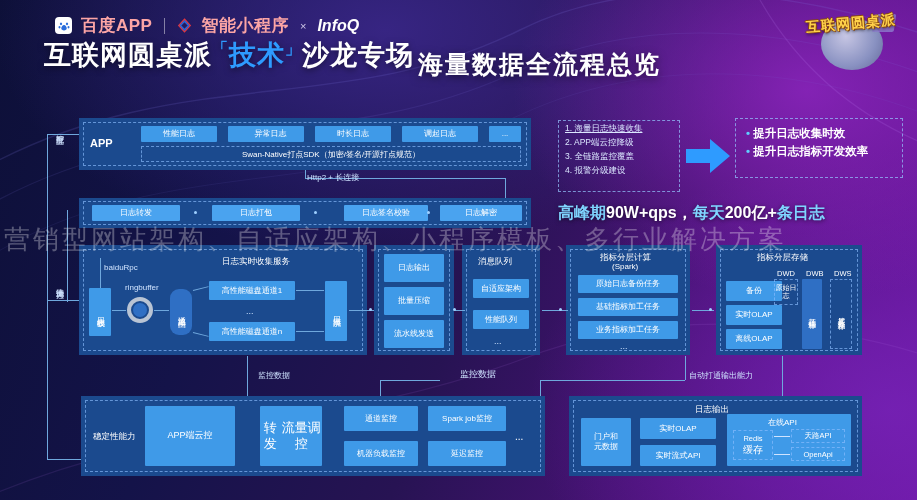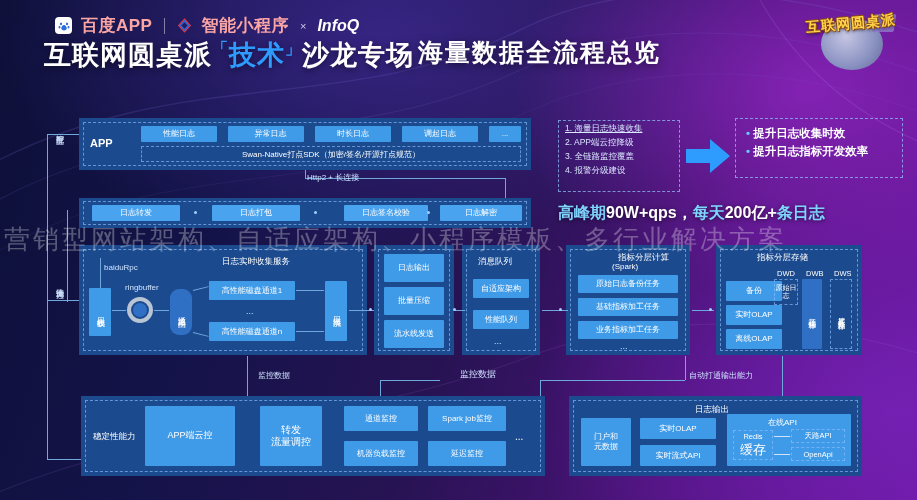--- a/index.html
+++ b/index.html
@@ -26,21 +26,21 @@
   .bd-badge svg{width:12px;height:12px}
   .bd-txt{ color:#fca5a5; font-size:17px; font-weight:bold; letter-spacing:.5px;}
   .vline{ width:1px;height:16px;background:rgba(255,255,255,.45); margin:0 3px;}
   .xp{ color:#cfc7e8; font-size:11px; margin:0 2px;}
   .infoq{ color:#fff; font-size:16px; font-weight:bold; font-style:italic;}
   .mini-logo{width:15px;height:15px}
   .bigtitle{ position:absolute; left:44px; top:37px; font-size:27px; font-weight:bold; color:#fff;
      letter-spacing:1px; white-space:nowrap; text-shadow:0 2px 6px rgba(0,0,0,.5);}
   .bigtitle .hl{ color:#2e9bff; }
   .bigtitle .brk{ color:#2e9bff; font-size:16px; vertical-align:super;}
-  .maintitle{ position:absolute; left:418px; top:36px; font-size:25px; font-weight:bold; color:#fff;
+  .maintitle{ position:absolute; left:418px; top:48px; font-size:25px; font-weight:bold; color:#fff;
      letter-spacing:2px; white-space:nowrap; text-shadow:0 2px 8px rgba(0,0,0,.55);}
   .corner-badge{ position:absolute; right:14px; top:8px; width:104px; height:70px;}
   .cb-disc{position:absolute; left:22px; top:10px; width:62px;height:52px;border-radius:50%;
      background:radial-gradient(circle at 40% 35%, #cfd8ea, #8b9ec4 60%, #5f6f96);opacity:.9;}
   .cb-tab{position:absolute;left:74px;top:6px;width:22px;height:18px;background:#8f7fd0;transform:skewX(-8deg);opacity:.8;border-radius:2px;}
   .cb-txt{position:absolute;left:0;top:8px;width:104px;text-align:center;font-size:14px;font-weight:bold;
      color:#ffd24a; line-height:1.05; letter-spacing:1px;
      text-shadow:1px 1px 0 #8a4a10, -1px 0 0 #8a4a10, 0 -1px 0 #8a4a10, 0 2px 3px rgba(0,0,0,.6);
      transform:rotate(-5deg);}
 
@@ -199,21 +199,21 @@
 <div class="dash-panel" style="left:466px;top:249px;width:70px;height:102px;"></div>
 <div class="lbl w" style="left:478px;top:256px;font-size:8.5px;">消息队列</div>
 <div class="blk" style="left:473px;top:279px;width:56px;height:19px;">自适应架构</div>
 <div class="blk" style="left:473px;top:310px;width:56px;height:19px;">性能队列</div>
 <div class="lbl" style="left:494px;top:336px;font-size:9px;">...</div>
 <div class="line hline" style="left:455px;top:310px;width:10px;"></div>
 <div class="dot" style="left:453px;top:308px;"></div>
 
 <div class="solid-panel" style="left:566px;top:245px;width:124px;height:110px;"></div>
 <div class="dash-panel" style="left:570px;top:249px;width:116px;height:102px;"></div>
-<div class="lbl w" style="left:618px;top:252px;font-size:8.5px;text-align:center;">指标分层计算</div>
+<div class="lbl w" style="left:600px;top:252px;font-size:8.5px;text-align:center;">指标分层计算</div>
 <div class="lbl w" style="left:612px;top:262px;font-size:8px;">(Spark)</div>
 <div class="blk" style="left:578px;top:275px;width:100px;height:18px;">原始日志备份任务</div>
 <div class="blk" style="left:578px;top:298px;width:100px;height:18px;">基础指标加工任务</div>
 <div class="blk" style="left:578px;top:321px;width:100px;height:18px;">业务指标加工任务</div>
 <div class="lbl" style="left:620px;top:341px;font-size:9px;">...</div>
 <div class="line hline" style="left:542px;top:310px;width:26px;"></div>
 <div class="dot" style="left:559px;top:308px;"></div>
 
 <div class="solid-panel" style="left:716px;top:245px;width:146px;height:110px;"></div>
 <div class="dash-panel" style="left:720px;top:249px;width:138px;height:102px;"></div>
@@ -247,21 +247,21 @@
 <div class="line vline2" style="left:685px;top:356px;height:24px;"></div>
 <div class="line vline2" style="left:540px;top:380px;height:16px;"></div>
 
 <div class="lbl" style="left:689px;top:370px;font-size:8px;">自动打通输出能力</div>
 <div class="line vline2" style="left:782px;top:356px;height:40px;"></div>
 
 <div class="solid-panel" style="left:81px;top:396px;width:464px;height:80px;"></div>
 <div class="dash-panel" style="left:85px;top:400px;width:456px;height:72px;"></div>
 <div class="lbl w" style="left:93px;top:431px;font-size:8.5px;">稳定性能力</div>
 <div class="blk" style="left:145px;top:406px;width:90px;height:60px;font-size:9px;">APP端云控</div>
-<div class="blk" style="left:260px;top:406px;width:62px;height:60px;flex-direction:column;font-size:10px;">
+<div class="blk" style="left:260px;top:406px;width:62px;height:60px;flex-direction:row;font-size:13px;">
   <span>转发</span>
   <span>流量调控</span>
 </div>
 <div class="blk" style="left:344px;top:406px;width:74px;height:25px;">通道监控</div>
 <div class="blk" style="left:344px;top:441px;width:74px;height:25px;">机器负载监控</div>
 <div class="blk" style="left:428px;top:406px;width:78px;height:25px;">Spark job监控</div>
 <div class="blk" style="left:428px;top:441px;width:78px;height:25px;">延迟监控</div>
 <div class="lbl w" style="left:515px;top:431px;font-size:10px;">...</div>
 
 <div class="solid-panel" style="left:569px;top:396px;width:293px;height:80px;"></div>
@@ -271,21 +271,21 @@
   <span>门户和</span>
   <span>元数据</span>
 </div>
 <div class="blk" style="left:640px;top:418px;width:76px;height:21px;">实时OLAP</div>
 <div class="blk" style="left:640px;top:445px;width:76px;height:21px;">实时流式API</div>
 
 <div class="blk" style="left:727px;top:414px;width:124px;height:52px;background:#3f9ae8;align-items:flex-start;"></div>
 <div class="lbl w" style="left:768px;top:417px;font-size:8px;">在线API</div>
 <div class="dash-panel" style="left:733px;top:430px;width:40px;height:30px;display:flex;flex-direction:column;align-items:center;justify-content:center;">
   <span style="font-size:7.5px;color:#fff;">Redis</span>
-  <span style="font-size:13px;color:#fff;">缓存</span>
+  <span style="font-size:10px;color:#fff;">缓存</span>
 </div>
 <div class="dash-panel" style="left:791px;top:429px;width:54px;height:14px;display:flex;align-items:center;justify-content:center;">
   <span style="font-size:7.5px;color:#fff;">天路API</span>
 </div>
 <div class="dash-panel" style="left:791px;top:447px;width:54px;height:14px;display:flex;align-items:center;justify-content:center;">
   <span style="font-size:7.5px;color:#fff;">OpenApi</span>
 </div>
 <div class="line hline" style="left:774px;top:436px;width:16px;background:#cfe3ff;"></div>
 <div class="line hline" style="left:774px;top:454px;width:16px;background:#cfe3ff;"></div>
 

